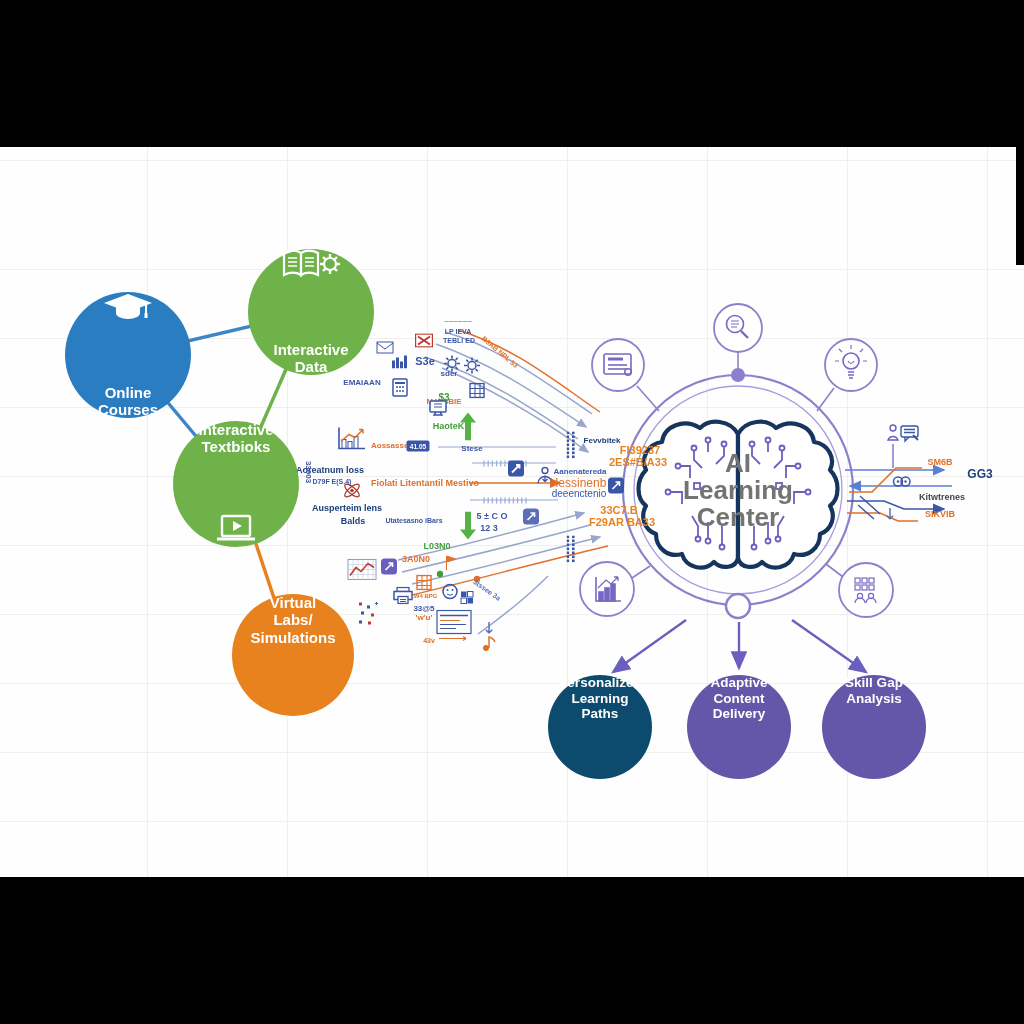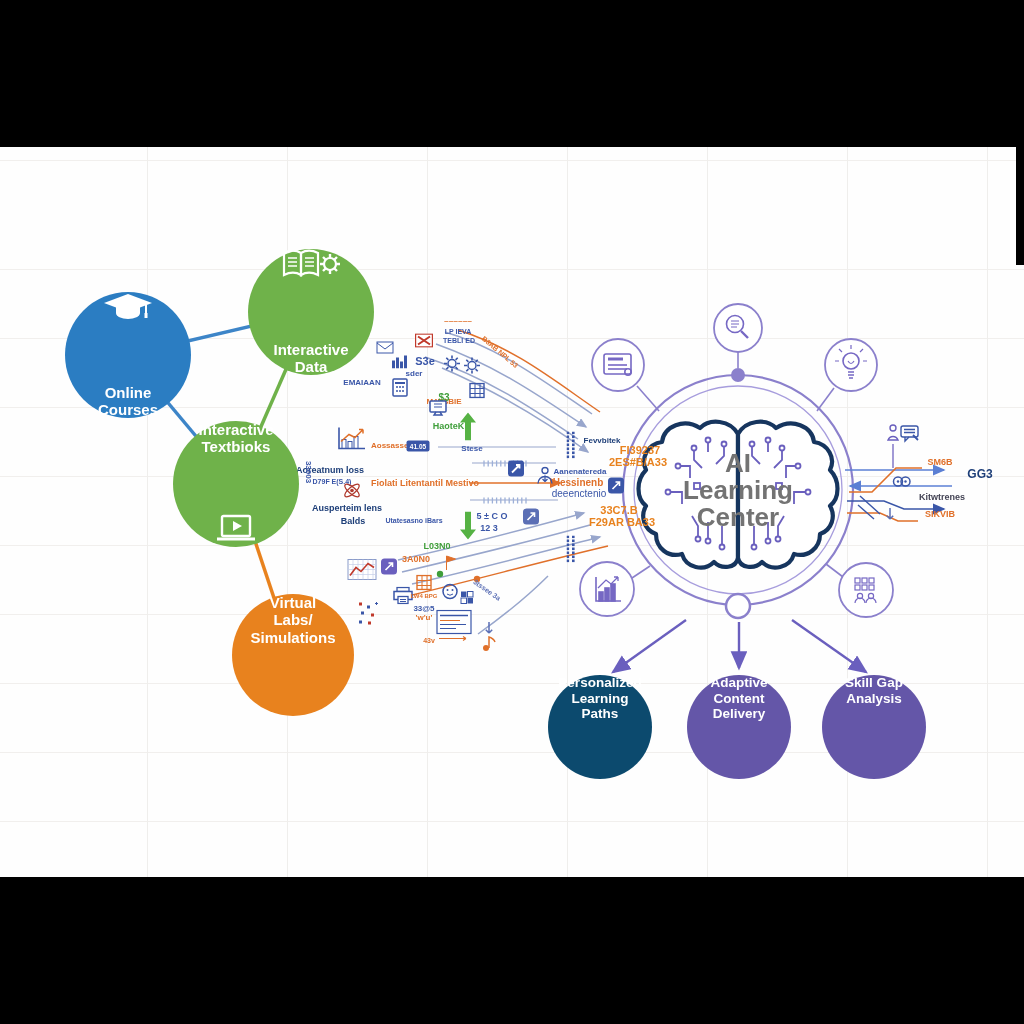--- a/index.html
+++ b/index.html
@@ -206,21 +206,21 @@
           <rect x="1" y="1" width="16" height="11" fill="#fff" stroke="#3a56a8"></rect>
           <path d="M1,2 L9,8 L17,2" fill="none" stroke="#3a56a8"></path>
         </svg></div>
       <div class="ci" style="left: 400px; top: 363px;"><svg width="18" height="14">
           <rect x="1" y="6" width="3" height="8" fill="#3a56a8"></rect>
           <rect x="5" y="3" width="3" height="11" fill="#3a56a8"></rect>
           <rect x="9" y="7" width="3" height="7" fill="#3a56a8"></rect>
           <rect x="13" y="1" width="3" height="13" fill="#3a56a8"></rect>
         </svg></div>
       <div class="ci" style="left: 425px; top: 361px; color: rgb(58, 86, 168); font-size: 11px; font-weight: bold; transform: translate(-50%, -50%);">S3e</div>
-      <div class="ci" style="left: 414px; top: 374px; color: rgb(58, 86, 168); font-size: 8px; font-weight: 600; transform: translate(-50%, -50%);">sder</div>
+      <div class="ci" style="left: 449px; top: 374px; color: rgb(58, 86, 168); font-size: 8px; font-weight: 600; transform: translate(-50%, -50%);">sder</div>
       <div class="ci" style="left: 452px; top: 365px;"><svg width="18" height="18">
           <circle cx="9" cy="9" r="4" fill="none" stroke="#3a56a8" stroke-width="1.5"></circle>
           <path d="M9,1 v3 M9,14 v3 M1,9 h3 M14,9 h3 M3.3,3.3 l2.1,2.1 M12.6,12.6 l2.1,2.1 M14.7,3.3 l-2.1,2.1 M5.4,12.6 l-2.1,2.1" stroke="#3a56a8" stroke-width="1.6"></path>
         </svg></div>
       <div class="ci" style="left: 472px; top: 367px;"><svg width="18" height="18">
           <circle cx="9" cy="9" r="4" fill="none" stroke="#3a56a8" stroke-width="1.5"></circle>
           <path d="M9,1 v3 M9,14 v3 M1,9 h3 M14,9 h3 M3.3,3.3 l2.1,2.1 M12.6,12.6 l2.1,2.1 M14.7,3.3 l-2.1,2.1 M5.4,12.6 l-2.1,2.1" stroke="#3a56a8" stroke-width="1.6"></path>
         </svg></div>
       <div class="ci" style="left: 362px; top: 383px; color: rgb(58, 86, 168); font-size: 8px; font-weight: 600; transform: translate(-50%, -50%);">EMAIAAN</div>
       <div class="ci" style="left: 400px; top: 389px;"><svg width="18" height="19">
@@ -319,21 +319,21 @@
       <div class="ci" style="left: 516px; top: 470px;"><svg width="17" height="17">
           <rect x="0.5" y="0.5" width="16" height="16" rx="3" fill="#3a56a8"></rect>
           <path d="M4.5,12.5 L12,5 M8.5,5 H12 V8.5" fill="none" stroke="#fff" stroke-width="1.8"></path>
         </svg></div>
       <div class="ci" style="left: 545px; top: 478px;"><svg width="18" height="20">
           <circle cx="9" cy="4" r="3" fill="none" stroke="#3a56a8" stroke-width="1.4"></circle>
           <path d="M2,17 a7,7 0 0 1 14,0" fill="none" stroke="#3a56a8" stroke-width="1.4"></path>
           <path d="M9,9 V15 M9,15 l-2.5,-2.5 M9,15 l2.5,-2.5" fill="none" stroke="#3a56a8" stroke-width="1.3"></path>
         </svg></div>
       <div class="ci" style="left: 580px; top: 472px; color: rgb(58, 86, 168); font-size: 8px; font-weight: 600; transform: translate(-50%, -50%);">Aanenatereda</div>
-      <div class="ci" style="left: 578px; top: 483px; color: rgb(224, 112, 42); font-size: 10px; font-weight: 700; transform: translate(-50%, -50%); text-align: right;">Hessinenb</div>
+      <div class="ci" style="left: 578px; top: 483px; color: rgb(224, 112, 42); font-size: 12px; font-weight: 400; transform: translate(-50%, -50%); text-align: right;">Hessinenb</div>
       <div class="ci" style="left: 579px; top: 494px; color: rgb(58, 86, 168); font-size: 10px; font-weight: 400; transform: translate(-50%, -50%);">deeenctenio</div>
       <div class="ci" style="left: 602px; top: 441px; color: rgb(29, 62, 120); font-size: 8px; font-weight: bold; transform: translate(-50%, -50%);">Fevvbitek</div>
       <div class="ci" style="left: 640px; top: 450px; color: rgb(232, 130, 30); font-size: 11px; font-weight: bold; transform: translate(-50%, -50%);">FI39237</div>
       <div class="ci" style="left: 638px; top: 462px; color: rgb(232, 130, 30); font-size: 11px; font-weight: bold; transform: translate(-50%, -50%);">2ES#B/A33</div>
       <div class="ci" style="left: 619px; top: 510px; color: rgb(232, 130, 30); font-size: 11px; font-weight: bold; transform: translate(-50%, -50%);">33C7.B</div>
       <div class="ci" style="left: 622px; top: 522px; color: rgb(232, 130, 30); font-size: 11px; font-weight: bold; transform: translate(-50%, -50%);">F29AR BA33</div>
       <div class="ci" style="left: 616px; top: 487px;"><svg width="17" height="17">
           <rect x="0.5" y="0.5" width="16" height="16" rx="3.5" fill="#3a56a8"></rect>
           <path d="M5,12 L12,5 M8,5 H12 V9" fill="none" stroke="#fff" stroke-width="1.6"></path>
         </svg></div>

